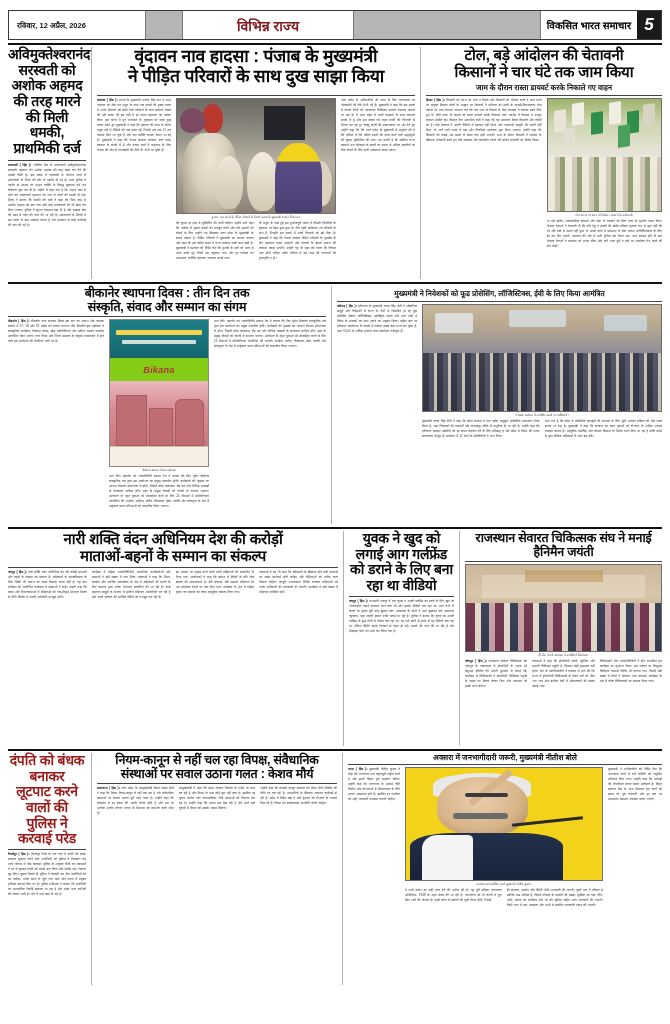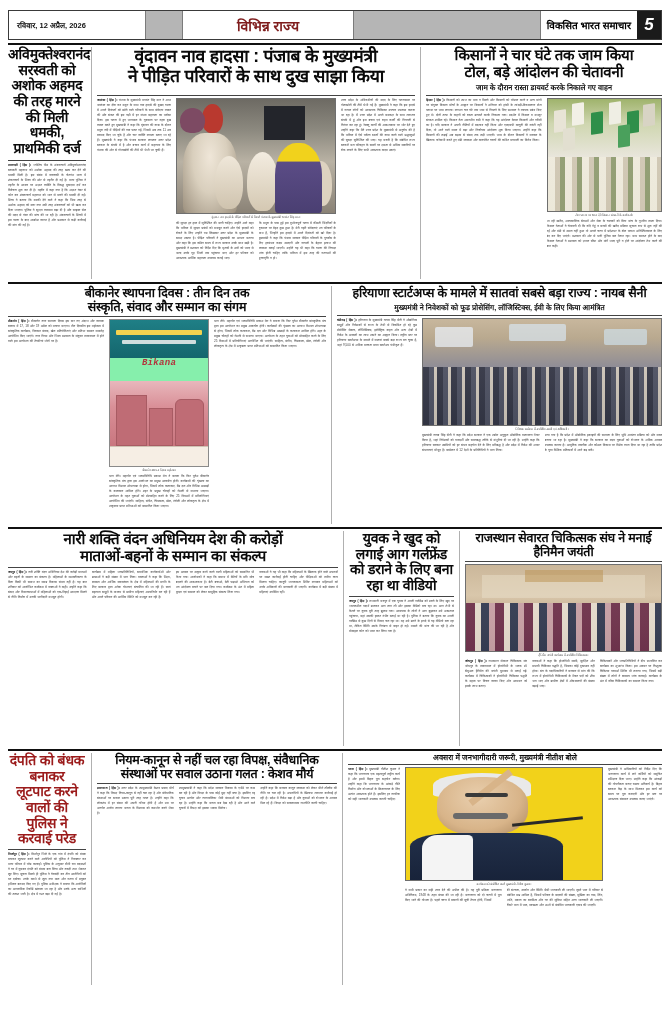--- a/index.html
+++ b/index.html
@@ -55,21 +55,21 @@
 
   
   .ph-farm{background:linear-gradient(180deg,#9fb36c 0%,#cfd6b0 22%,#e9e6dc 52%,#c9c4ae 100%);}
   .flag{position:absolute;width:11%;height:20%;border-radius:1px;transform:skewY(-8deg);}
 
   
   .ph-poster{background:#f3e9de;border:1px solid #8a8a8a;}
   .po-top{height:26%;background:linear-gradient(180deg,#1f7f86 0%,#14666d 100%);position:relative;}
   .po-top .pt1{position:absolute;left:6%;right:6%;top:26%;height:13%;background:#ffd84d;opacity:.95;border-radius:1px;}
   .po-top .pt2{position:absolute;left:12%;right:12%;top:52%;height:11%;background:#f0f0f0;opacity:.85;border-radius:1px;}
-  .po-mid{height:16%;background:#86efac;display:flex;justify-content:center;font-family:Liberation Mono, monospace;}
+  .po-mid{height:16%;background:#84cc16;display:flex;align-items:center;justify-content:center;}
   .po-word{font-size:9px;font-weight:bold;color:#b2343c;font-style:italic;letter-spacing:.3px;}
   .po-bld{height:44%;background:linear-gradient(180deg,#e8b7bc 0%,#d98f97 40%,#c9767f 100%);position:relative;}
   .po-bld .tower{position:absolute;bottom:0;background:#bf6c75;border:1px solid #a85b63;}
   .po-foot{height:14%;background:#f6eee4;border-top:1px solid #cfc3b4;}
 
   
   .ph-conf{background:linear-gradient(180deg,#c8b79d 0%,#b9a98f 18%,#8f8d96 45%,#5d5f6b 78%,#3f414c 100%);}
   .ph-conf .seats{position:absolute;left:0;right:0;bottom:0;height:55%;
      background:repeating-linear-gradient(90deg,#2e3140 0 6px,#4b4f60 6px 11px,#d8cfc0 11px 14px);opacity:.85;}
 
@@ -143,22 +143,22 @@
         </div>
         <div class="col" style="flex:0 0 74px;">
           <div class="copy" style="height:185px;">उत्तर प्रदेश के अधिकारियों की मदद के लिए घटनास्थल पर गोताखोरों की टीमें भेजी गई हैं। मुख्यमंत्री ने कहा कि इस हादसे में घायल लोगों को आवश्यक चिकित्सा उपचार उपलब्ध कराया जा रहा है। मैं उत्तर प्रदेश में अपने समकक्ष के साथ लगातार संपर्क में हूं और इस बचाव एवं राहत कार्यों की निगरानी से निरंतर कर रहा हूं। रेस्क्यू कार्यों की आवश्यकता पर जोर देते हुए उन्होंने कहा कि मैंने उत्तर प्रदेश के मुख्यमंत्री से अनुरोध की है कि भविष्य में ऐसे पर्यटन स्थलों की यात्रा करने वाले श्रद्धालुओं की सुरक्षा सुनिश्चित की जाए। यह जरूरी है कि संबंधित राज्य सरकारें जल परिवहन के स्थलों पर क्षमता से अधिक सवारियों पर रोक लगाने के लिए सभी आवश्यक कदम उठाएं।</div>
         </div>
       </div>
     </div>
 
     <div class="vline"></div>
 
     <div style="flex:0 0 236px;">
+      <div class="hl hl-lg">टोल, बड़े आंदोलन की चेतावनी</div>
       <div class="hl hl-lg">किसानों ने चार घंटे तक जाम किया</div>
-      <div class="hl hl-lg">टोल, बड़े आंदोलन की चेतावनी</div>
       <div class="sub" style="margin:1px 0 2px;">जाम के दौरान रास्ता डायवर्ट करके निकाले गए वाहन</div>
       <div class="rule thin"></div>
       <div class="cols" style="margin-top:2px;">
         <div class="col">
           <div class="copy" style="height:185px;"><b>हिसार ( हिंस )।</b> <span>किसानों को उपज का भाव न मिलने और किसानों को परेशान करने व अन्य मांगों पर संयुक्त किसान मोर्चा के आह्वान पर किसानों ने शनिवार को हांसी के लांधड़ी-विकासनगर टोल प्लाजा पर जाम लगाया। लगभग चार घंटे तक जाम से निपटने के लिए प्रशासन ने व्यापक प्रबंध किए हुए थे। दोनों तरफ के वाहनों को रास्ता डायवर्ट करके निकाला गया। प्रदर्शन में किसान व मजदूर संगठन शामिल रहे। किसान नेता अमरजीत राठी ने कहा कि यह आंदोलन केवल किसानों और गरीबों का है। यदि सरकार ने अपनी नीतियों में बदलाव नहीं किया और एमएसपी कानूनी की गारंटी नहीं दिया, तो आने वाले समय में बड़ा और निर्णायक आंदोलन शुरू किया जाएगा। उन्होंने कहा कि किसानों की लड़ाई अब सड़क से संसद तक लड़ी जाएगी। जाम के दौरान किसानों ने सरकार के खिलाफ नारेबाजी करते हुए मंडी व्यवस्था और कारपोरेट घरानों की कथित मनमानी का विरोध किया।</span></div>
         </div>
         <div class="col">
           <div class="photo ph-farm" style="height:112px;">
             <div class="flag" style="left:6%;top:10%;background:#e8e4d6;"></div>
             <div class="flag" style="left:22%;top:4%;background:#f2f0e6;"></div>
@@ -211,21 +211,20 @@
         </div>
         <div class="col" style="flex:1;">
           <div class="copy" style="height:200px;">भाग लेंगे। महापौर एवं जनप्रतिनिधि प्रकाश मेघ ने बताया कि फिर पुनेश बीकानेर सांस्कृतिक मंच द्वारा इस आयोजन का प्रमुख आकर्षण होगी। कार्यक्रमों की शृंखला का आगाज विशाल शोभायात्रा से होगा, जिसमें लोक कलाकार, बैंड दल और विभिन्न अखाड़ों के कलाकार शामिल होंगे। शहर के प्रमुख चौराहों को रोशनी से सजाया जाएगा। आयोजन के तहत युवाओं को प्रोत्साहित करने के लिए 25 विधाओं में प्रतियोगिताएं आयोजित की जाएंगी। साहित्य, संगीत, चित्रकला, खेल, रंगोली और लोकनृत्य के क्षेत्र में उत्कृष्टता प्राप्त प्रतिभाओं को सम्मानित किया जाएगा।</div>
         </div>
       </div>
     </div>
 
     <div class="vline"></div>
 
     <div style="flex:1;">
-      <div class="hl hl-md">हरियाणा स्टार्टअप्स के मामले में सातवां सबसे बड़ा राज्य : नायब सैनी</div>
       <div class="sub" style="margin:2px 0 1px;">मुख्यमंत्री ने निवेशकों को फूड प्रोसेसिंग, लॉजिस्टिक्स, ईवी के लिए किया आमंत्रित</div>
       <div class="rule thin"></div>
       <div class="cols" style="margin-top:2px;">
         <div class="col" style="flex:0 0 80px;">
           <div class="copy" style="height:200px;"><b>चंडीगढ़ ( हिंस )।</b> <span>हरियाणा के मुख्यमंत्री नायब सिंह सैनी ने औद्योगिक समूहों और निवेशकों से राज्य के तेजी से विकसित हो रहे फूड प्रोसेसिंग सेक्टर, लॉजिस्टिक्स, इलेक्ट्रिक वाहन और अन्य क्षेत्रों में निवेश के अवसरों का लाभ उठाने का आह्वान किया। राष्ट्रीय स्तर पर हरियाणा स्टार्टअप्स के मामले में सातवां सबसे बड़ा राज्य बन चुका है, जहां 9,500 से अधिक मान्यता प्राप्त स्टार्टअप पंजीकृत हैं।</span></div>
         </div>
         <div class="col" style="flex:1;">
           <div class="photo ph-conf" style="height:106px;">
             <div class="seats"></div>
             <div style="position:absolute;left:5%;top:8%;width:16%;height:18%;background:#e8eef4;border-radius:2px;opacity:.75;"></div>

